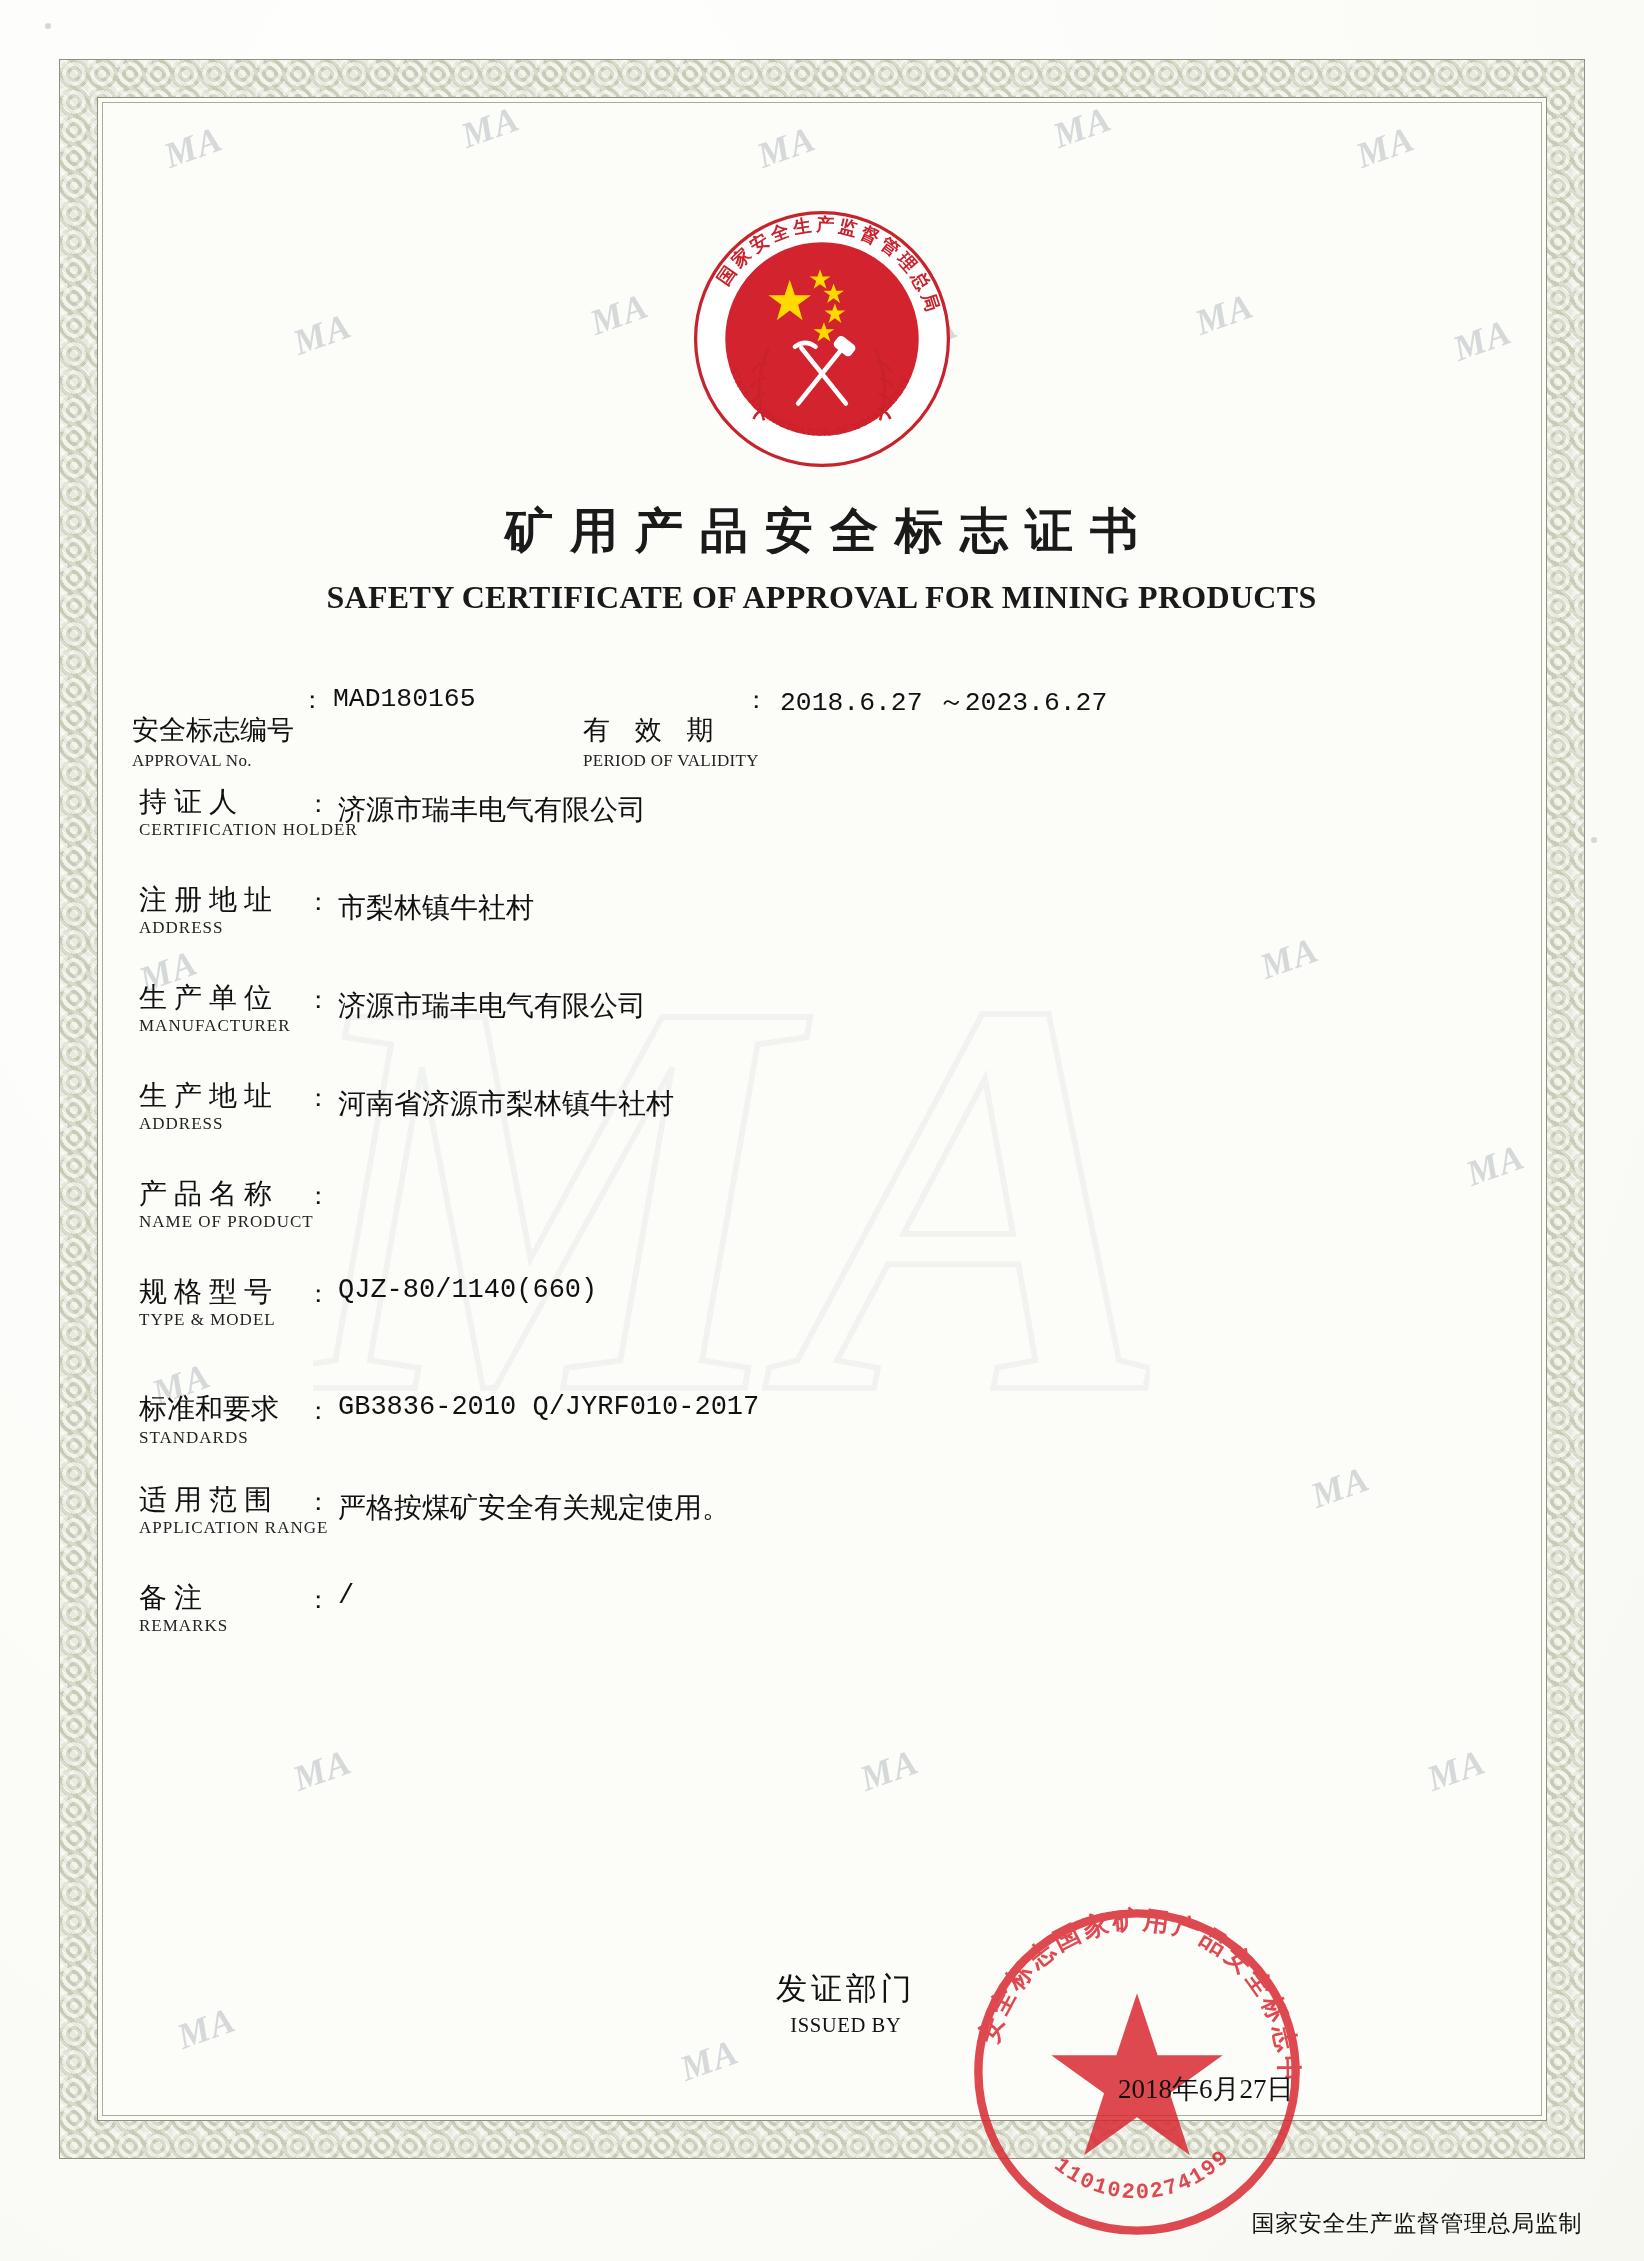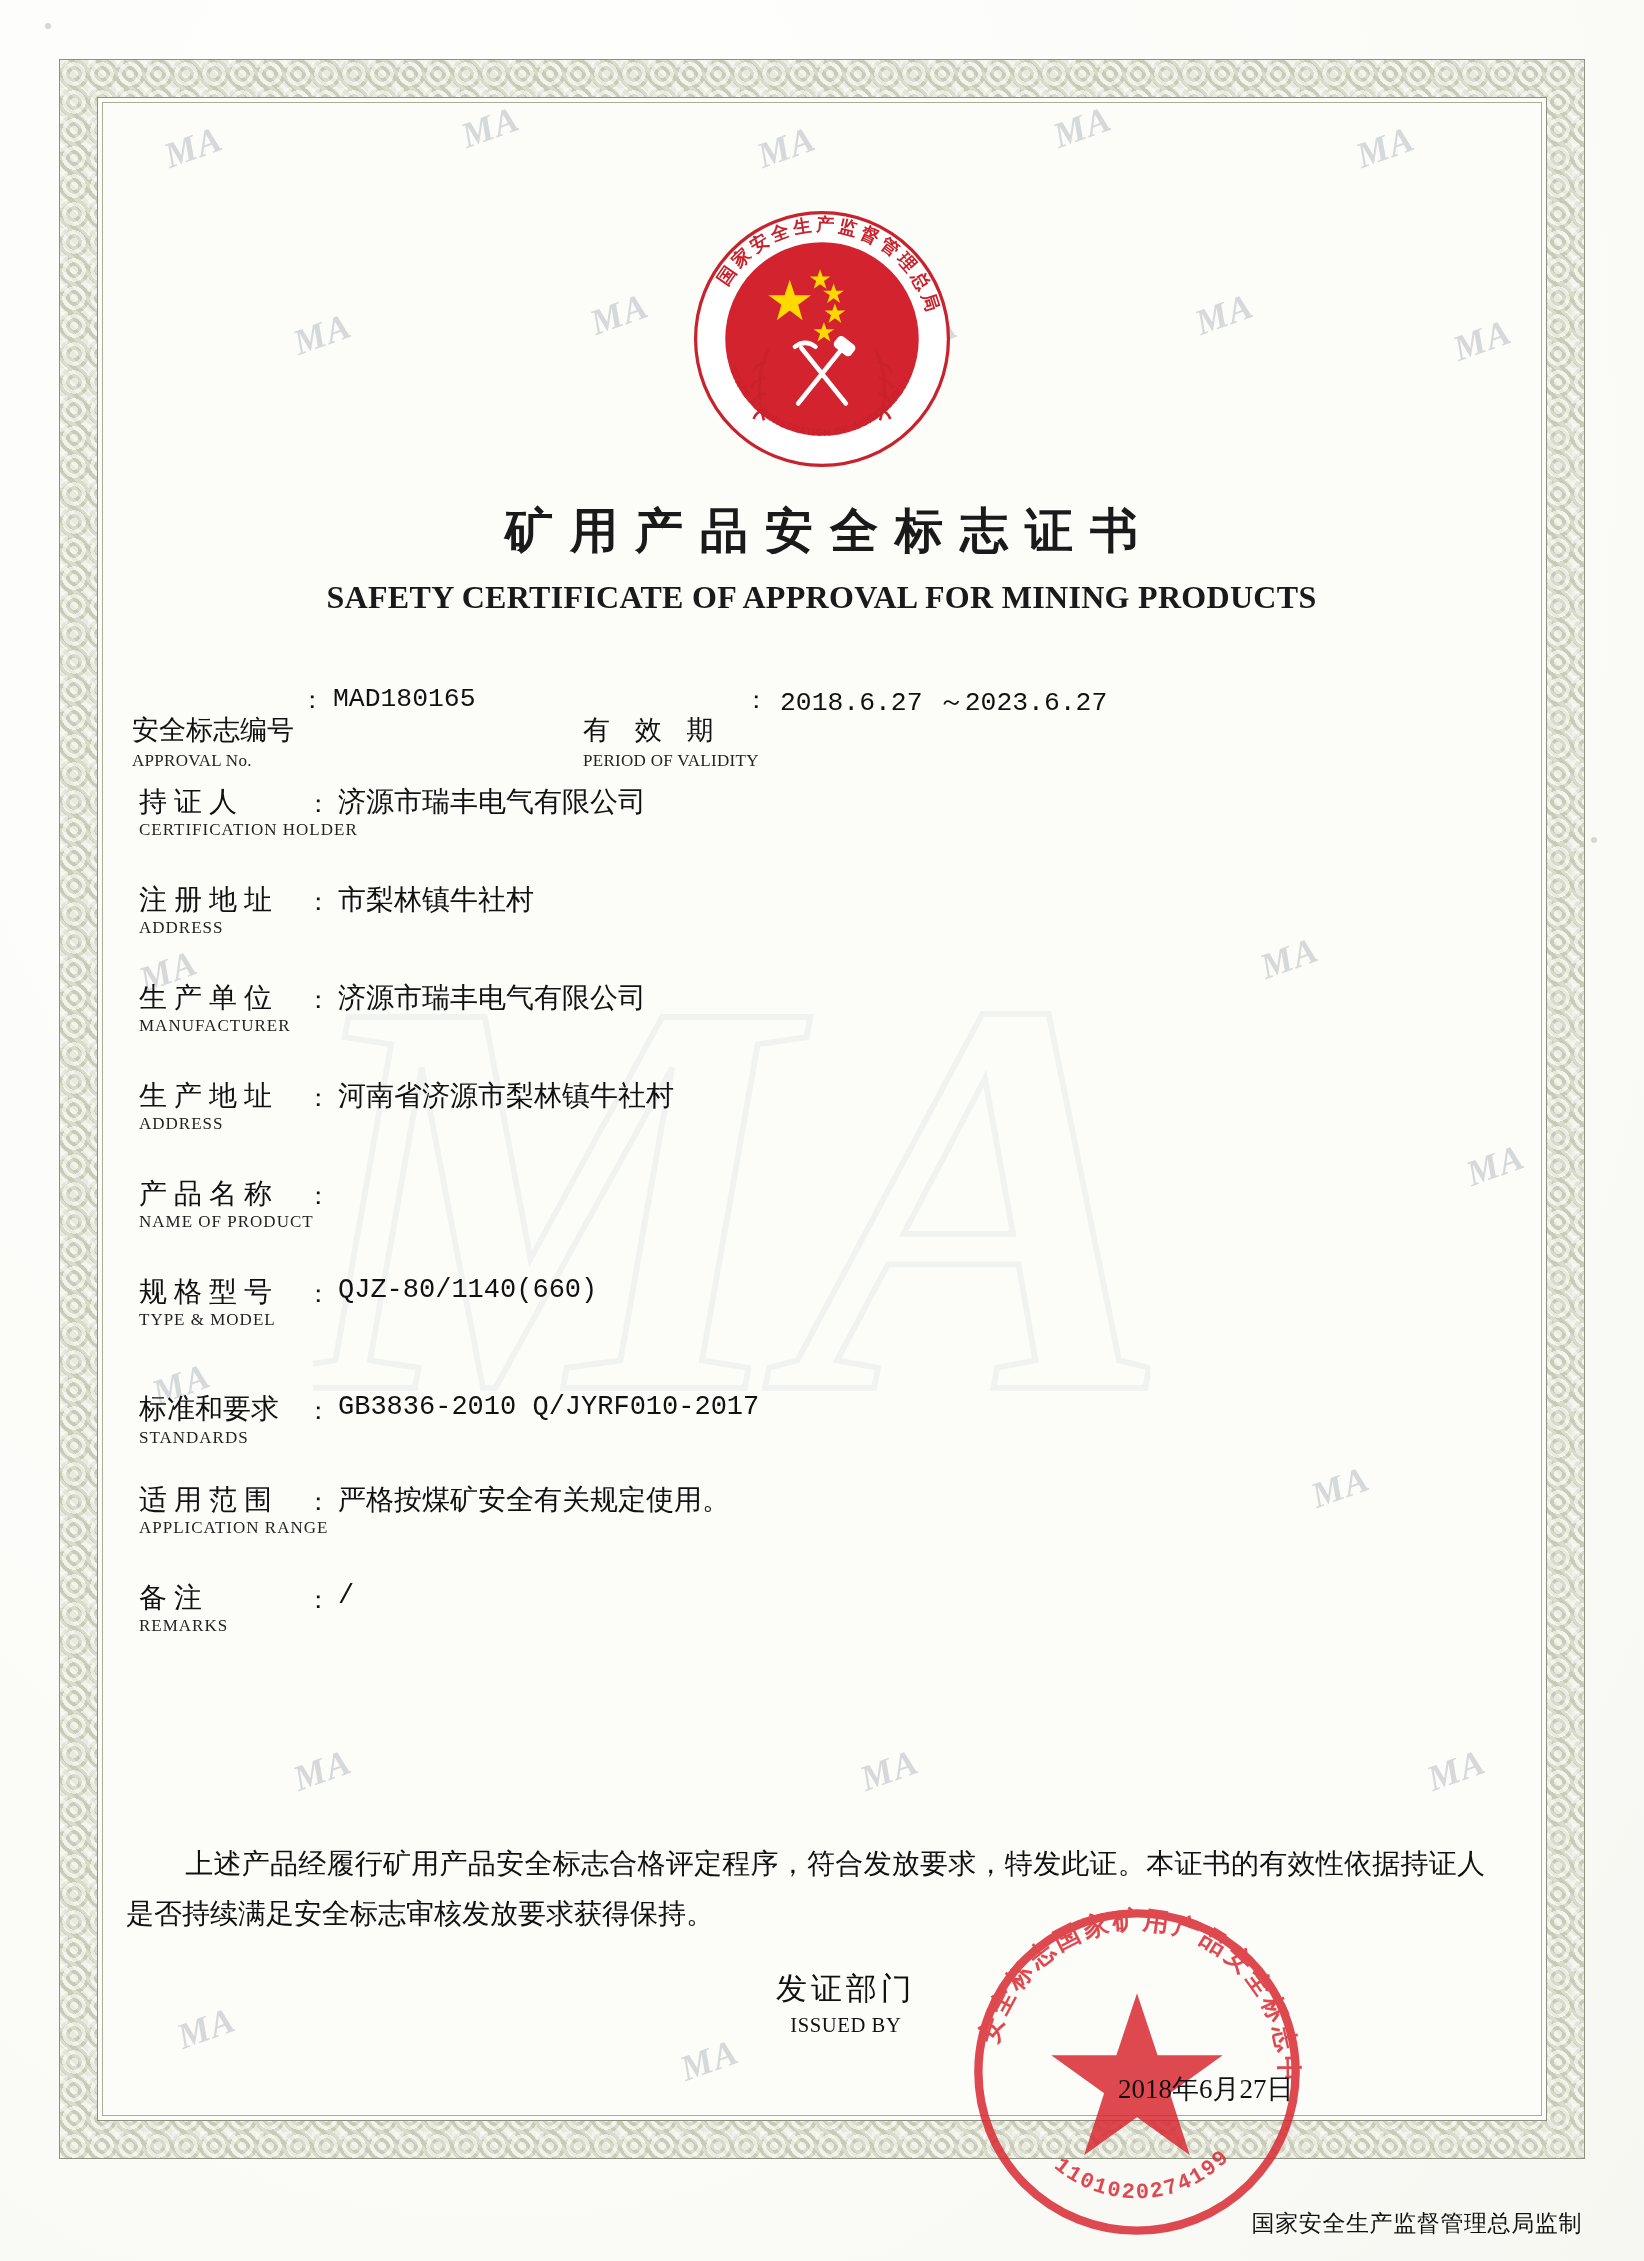--- a/index.html
+++ b/index.html
@@ -205,21 +205,21 @@
   .f-colon {
     position: absolute;
     top: 3.9px;
     font-family: "Liberation Serif", serif;
     font-size: 24.5px;
     color: #111;
   }
   .f-value {
     position: absolute;
     left: 477px;
-    top: 0;
+    top: 8px;
     font-family: Liberation Serif, serif;
     font-size: 28px;
     color: #111;
     white-space: nowrap;
   }
   .f-value.mono {
     font-family: "Liberation Mono", monospace;
     font-size: 27px;
     top: 1.9px;
   }
@@ -465,21 +465,20 @@
 
       <div class="field">
         <span class="f-label-cn">备    注</span>
         <span class="f-label-en">REMARKS</span>
         <span class="f-colon" style="left:193px;">：</span>
         <span class="f-value mono" style="left:225px;">/</span>
       </div>
 
     </div>
 
-    <div class="para"><span class="indent"></span><span>上述产品经履行矿用产品安全标志合格评定程序，符合发放要求，特发此证。本证书的有效性依据持证人是否持续满足安全标志审核发放要求获得保持。</span></div>
 
     <div class="issued">
       <div class="issued-cn">发证部门</div>
       <div class="issued-en">ISSUED BY</div>
     </div>
 
     <svg class="seal" viewBox="0 0 580 580">
       <defs>
         <path id="sealArcTop" d="M 290,290 m -222,0 a 222,222 0 1,1 444,0"></path>
         <path id="sealArcBot" d="M 290,290 m -196,0 a 196,196 0 1,0 392,0"></path>

